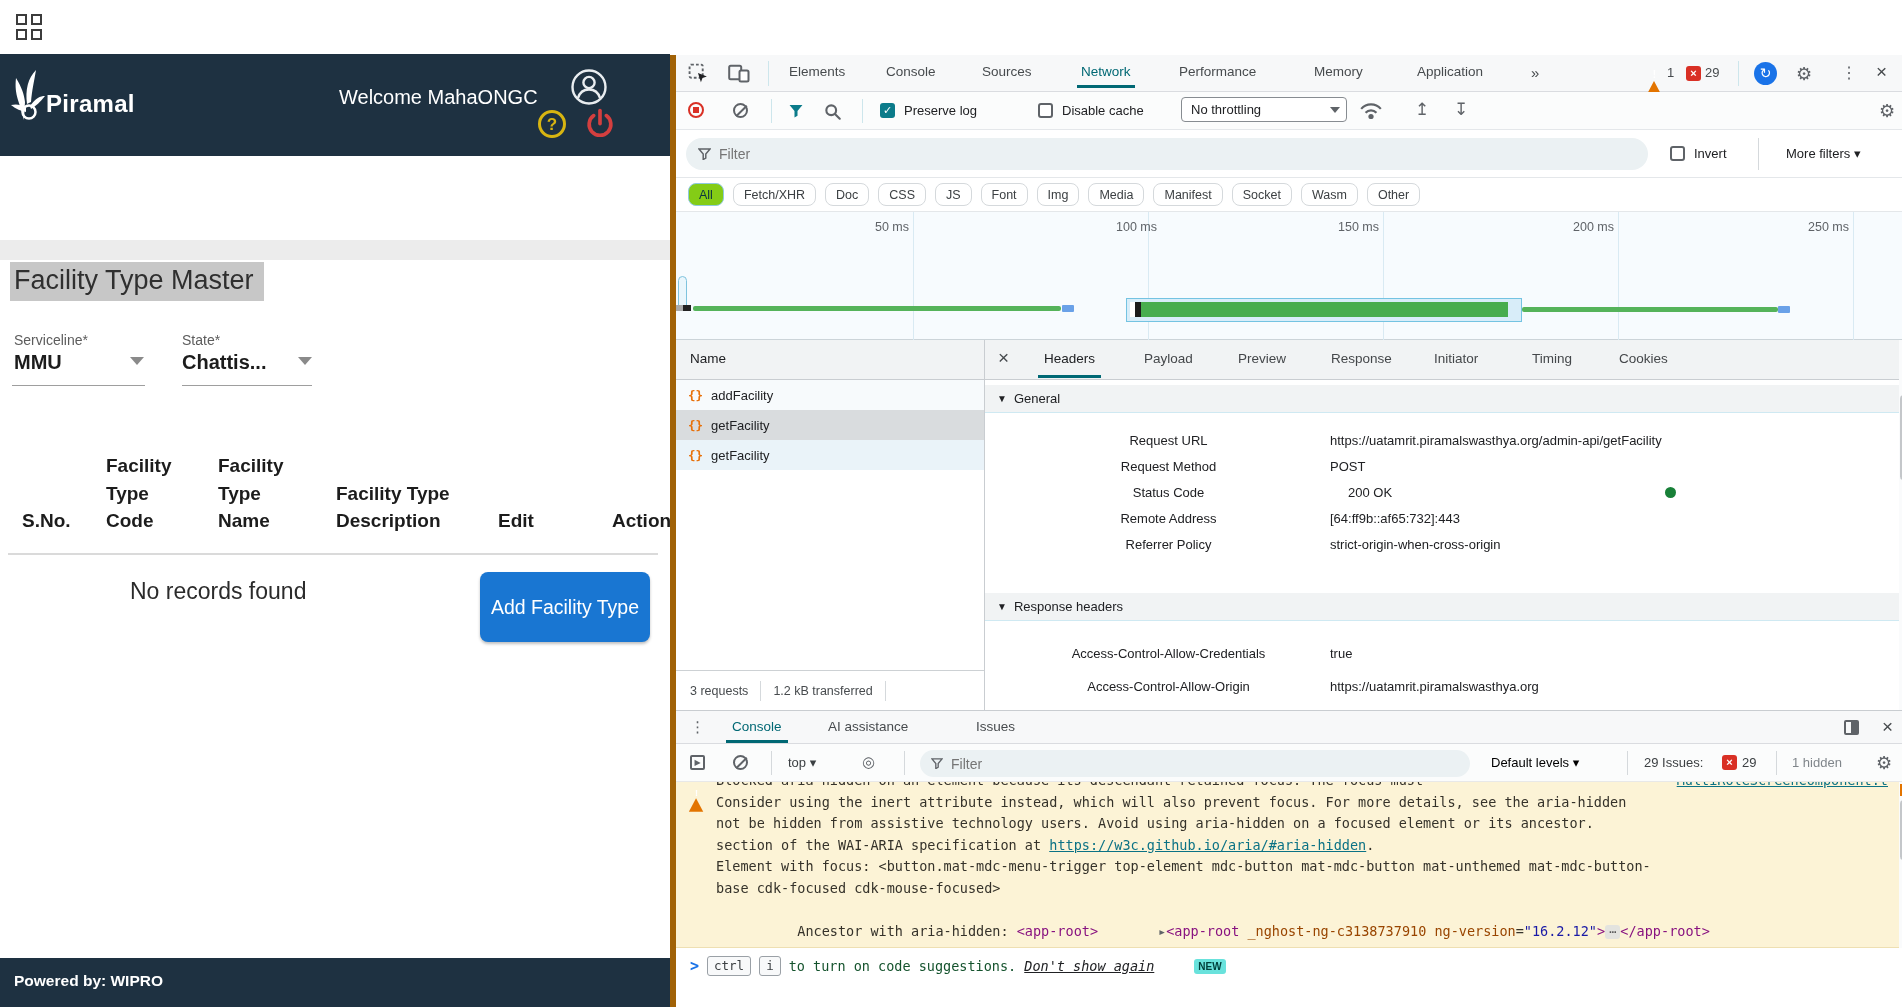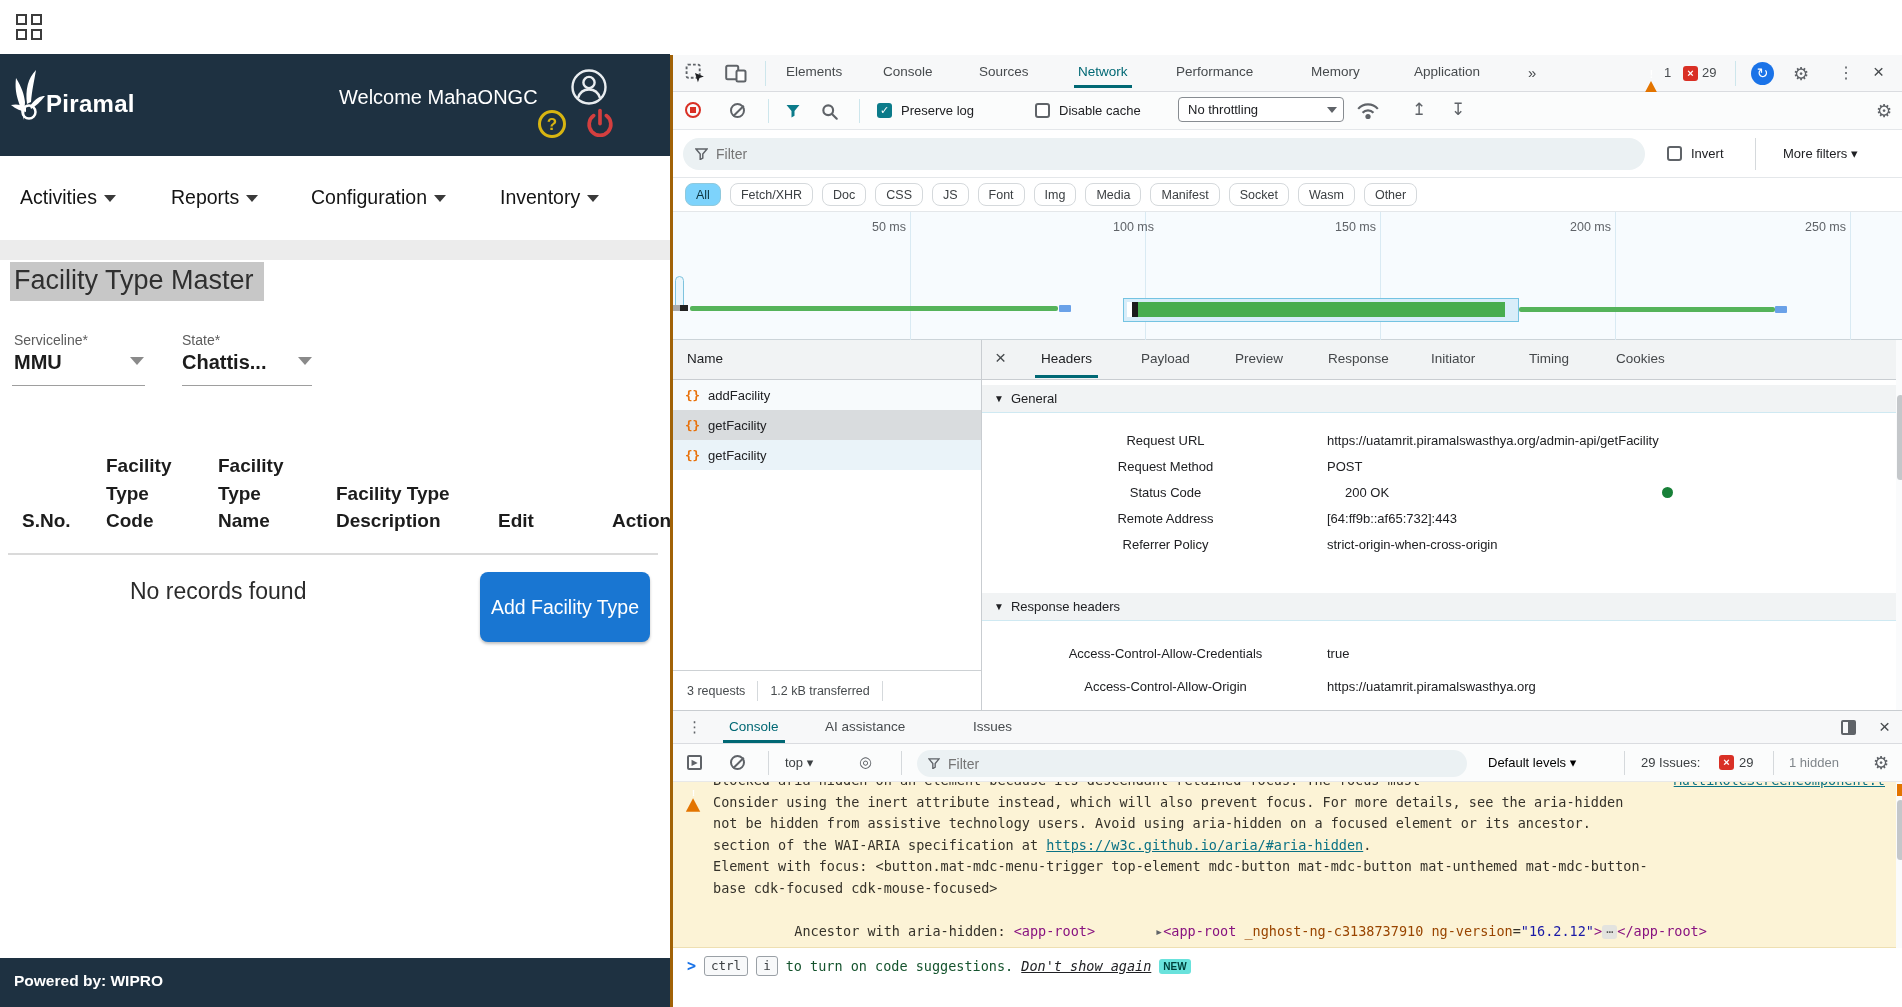--- a/index.html
+++ b/index.html
@@ -36,21 +36,21 @@
   .add-btn { position:absolute; left:480px; top:572px; width:170px; height:70px; background:#1976d2;
     border:none; border-radius:8px; color:#fff; font-size:19.5px; font-family:"Liberation Sans",sans-serif;
     cursor:pointer; box-shadow:0 2px 3px rgba(0,0,0,.25); }
   .app-footer { position:absolute; left:0; top:958px; width:670px; height:49px; background:#1e3141; }
   .app-footer span { position:absolute; left:14px; top:14px; color:#fff; font-size:15.5px; font-weight:bold; }
   .help-circle { position:absolute; left:538px; top:110px; width:28px; height:28px; border:3px solid #d8b511;
     border-radius:50%; color:#d8b511; font-weight:bold; font-size:17px; text-align:center; line-height:23px; cursor:pointer; }
 
   
   .dt { position:absolute; left:670px; top:55px; width:1016px; height:952px; background:#fff;
-    border-left:3px solid #a16207; font-size:13px; color:#202124; }
+    border-left:6px solid #a16207; font-size:13px; color:#202124; }
   .dt-tabbar { position:absolute; left:0; top:0; width:1232px; height:37px; background:#f7f8f9;
     border-bottom:1px solid #dadce0; }
   .dt-tab { position:absolute; top:9px; font-size:13.5px; color:#474b4e; cursor:pointer; }
   .dt-tab.active { color:#006874; font-weight:500; }
   .dt-tab.active::after { content:""; position:absolute; left:-4px; right:-4px; bottom:-9px; height:3px; background:#006874; }
   .vdiv { position:absolute; width:1px; background:#d5d9dc; }
   .icon-text { color:#5f6368; cursor:pointer; }
   .net-toolbar { position:absolute; left:0; top:37px; width:1232px; height:38px; background:#fbfcfc;
     border-bottom:1px solid #e4e7ea; }
   .rec-ring { position:absolute; width:16px; height:16px; border:2.5px solid #d93025; border-radius:50%;
@@ -69,21 +69,21 @@
     border-right:5px solid transparent; border-top:6px solid #5f6368; width:0; height:0; }
   .filter-row { position:absolute; left:0; top:75px; width:1232px; height:48px; background:#fff;
     border-bottom:1px solid #e4e7ea; }
   .pill-input { position:absolute; background:#ebf1f3; border-radius:16px; display:flex; align-items:center; }
   .pill-input input { border:none; outline:none; background:transparent; font-size:14px;
     font-family:"Liberation Sans",sans-serif; color:#202124; flex:1; }
   .chips-row { position:absolute; left:0; top:123px; width:1232px; height:34px; background:#fff;
     border-bottom:1px solid #e4e7ea; display:flex; align-items:center; padding-left:12px; gap:9px; }
   .chip { border:1px solid #d5d9dc; border-radius:8px; background:#fff; padding:3.5px 10px;
     font-size:12.5px; color:#3c4043; cursor:pointer; white-space:nowrap; }
-  .chip.active { background:#7dd3fc; border-color:#8fc9dd; color:#0b3440; }
+  .chip.active { background:#84cc16; border-color:#8fc9dd; color:#0b3440; }
   .timeline { position:absolute; left:0; top:157px; width:1232px; height:128px; background:#f7fbfe;
     border-bottom:1px solid #ccd4d9; cursor:crosshair; }
   .gline { position:absolute; top:0; width:1px; height:128px; background:#d9eaf3; }
   .tick-label { position:absolute; top:8px; width:70px; text-align:right; font-size:12.5px; color:#5f6368; }
   .wf-green-thin { position:absolute; height:5px; background:#55b35a; border-radius:2px; }
   .wf-cap { position:absolute; width:12px; height:7px; background:#6aa1e8; border-radius:1px; }
   .list-head { position:absolute; left:0; top:285px; width:1232px; height:40px; background:#f1f3f4;
     border-bottom:1px solid #c9cdd1; }
   .dtab { position:absolute; top:11px; font-size:13.5px; color:#44474a; cursor:pointer; }
   .dtab.active { color:#202124; font-weight:500; }
@@ -130,21 +130,21 @@
     font-size:12px; line-height:14px; cursor:pointer; }
   .con-prompt { position:absolute; left:0; top:893px; width:1232px; height:36px; background:#fff;
     display:flex; align-items:center; padding-left:14px; gap:8px; }
   .chev { color:#1a73e8; font-weight:bold; font-family:"DejaVu Sans Mono",monospace; font-size:15px; }
   .keycap { border:1px solid #9aa0a6; border-radius:3px; background:#f8f9fa; padding:0 6px;
     font-family:"DejaVu Sans Mono",monospace; font-size:12.5px; color:#3c4043; line-height:18px; }
   .hint { font-family:"DejaVu Sans Mono",monospace; font-size:13.5px; color:#14532d; }
   .dismiss { font-family:"DejaVu Sans Mono",monospace; font-style:italic; font-size:13.5px; color:#202124;
     text-decoration:underline; cursor:pointer; }
   .new-badge { background:#69e2dc; color:#00403c; font-size:10px; font-weight:bold; border-radius:3px;
-    padding:2px 4px; }
+    padding:2px 4px;margin-left:32px; }
   .x-glyph { font-size:19px; color:#474b4e; cursor:pointer; line-height:1; }
 </style>
 </head>
 <body>
 
 <div class="screen">
 
   <div class="app">
     <div class="grid-icon">
       <span></span>
@@ -168,26 +168,20 @@
         <circle cx="19" cy="14.5" r="5.6" fill="none" stroke="#e9edf0" stroke-width="2.4"></circle>
         <path d="M8 30 C10 23.5 14 21.5 19 21.5 C24 21.5 28 23.5 30 30" fill="none" stroke="#e9edf0" stroke-width="2.4"></path>
       </svg>
       <div class="help-circle" style="left:538px;top:56px">?</div>
       <svg class="abs" style="left:584px;top:54px;cursor:pointer" width="32" height="34" viewBox="0 0 24 26">
         <path d="M12 2 v10" stroke="#d43f3f" stroke-width="2.8" stroke-linecap="round"></path>
         <path d="M7.2 5.8 a8.3 8.3 0 1 0 9.6 0" fill="none" stroke="#d43f3f" stroke-width="2.8" stroke-linecap="round"></path>
       </svg>
     </div>
 
-    <div class="nav">
-      <span class="nav-item" style="left:20px"><span>Activities</span><span class="caret"></span></span>
-      <span class="nav-item" style="left:171px"><span>Reports</span><span class="caret"></span></span>
-      <span class="nav-item" style="left:311px"><span>Configuration</span><span class="caret"></span></span>
-      <span class="nav-item" style="left:500px"><span>Inventory</span><span class="caret"></span></span>
-    </div>
     <div class="grayband"></div>
 
     <div class="page-title">Facility Type Master</div>
 
     <span class="fld-label" style="left:14px;top:332px">Serviceline*</span>
     <span class="fld-value" style="left:14px;top:351px">MMU</span>
     <span class="fld-caret" style="left:130px;top:357px"></span>
     <span class="fld-line" style="left:12px;top:385px;width:133px"></span>
 
     <span class="fld-label" style="left:182px;top:332px">State*</span>

